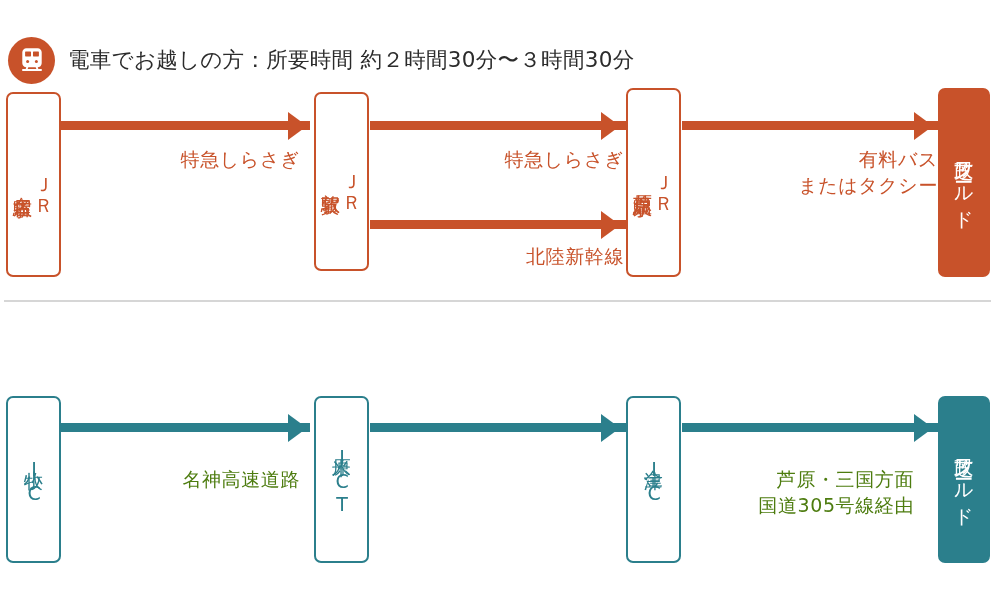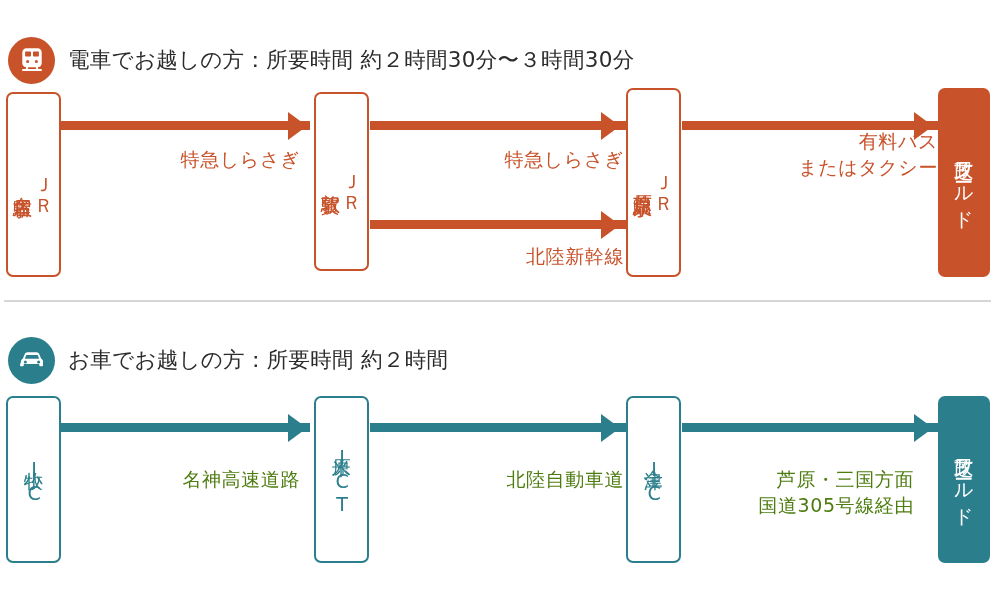--- a/index.html
+++ b/index.html
@@ -187,36 +187,25 @@
     <div class="node node-fill-orange" style="left:938px; top:-4px; width:52px; height:189px;">
       <span class="vtext white">芝政ワールド</span>
     </div>
 
     <div class="edge-label orange" style="left:68px; top:54px; width:232px;">特急しらさぎ</div>
 
     <div class="edge-label orange" style="left:378px; top:54px; width:246px;">特急しらさぎ</div>
 
     <div class="edge-label orange" style="left:378px; top:151px; width:246px;">北陸新幹線</div>
 
-    <div class="edge-label orange" style="left:692px; top:36px; width:246px;">有料バス<br>またはタクシー</div>
+    <div class="edge-label orange" style="left:692px; top:54px; width:246px;">有料バス<br>またはタクシー</div>
   </div>
 
   <div class="divider"></div>
 
-  <div class="section-header header-car">
-    <span class="icon-circle teal">
-      <svg width="32" height="32" viewBox="0 0 32 32" aria-hidden="true">
-        <path fill="#ffffff" d="M5.0 17.4c0-1.2 0.7-2.2 1.8-2.6l1.9-4.6c0.5-1.2 1.6-1.9 2.9-1.9h8.8c1.3 0 2.4 0.7 2.9 1.9l1.9 4.6c1.1 0.4 1.8 1.4 1.8 2.6v3.6c0 0.7-0.6 1.3-1.3 1.3h-1.2c-0.7 0-1.3-0.6-1.3-1.3v-0.9H7.8v0.9c0 0.7-0.6 1.3-1.3 1.3H5.3c-0.7 0-1.3-0.6-1.3-1.3z"></path>
-        <path fill="#2b7f8c" d="M10.3 11.0h11.4l1.5 3.7H8.8z"></path>
-        <circle cx="9.4" cy="17.9" r="1.5" fill="#2b7f8c"></circle>
-        <circle cx="22.6" cy="17.9" r="1.5" fill="#2b7f8c"></circle>
-      </svg>
-    </span>
-    <span class="header-text">お車でお越しの方：所要時間 約２時間</span>
-  </div>
 
   <div class="route route-car">
 
     <div class="line teal" style="left:58px;  top:27px; width:252px;"></div>
     <div class="arrow teal" style="left:288px; top:18px;"></div>
 
     <div class="line teal" style="left:370px; top:27px; width:262px;"></div>
     <div class="arrow teal" style="left:601px; top:18px;"></div>
 
     <div class="line teal" style="left:682px; top:27px; width:262px;"></div>
@@ -233,18 +222,17 @@
     <div class="node node-outline-teal" style="left:626px; top:0px; width:55px; height:167px;">
       <span class="vtext teal">金津IC</span>
     </div>
 
     <div class="node node-fill-teal" style="left:938px; top:0px; width:52px; height:167px;">
       <span class="vtext white">芝政ワールド</span>
     </div>
 
     <div class="edge-label teal" style="left:68px; top:70px; width:232px;">名神高速道路</div>
 
-    <div class="edge-label teal" style="left:378px; top:70px; width:246px;">北陸自動車道</div>
 
     <div class="edge-label teal" style="left:668px; top:70px; width:246px;">芦原・三国方面<br>国道305号線経由</div>
   </div>
 
 </div>
 
 </body></html>

